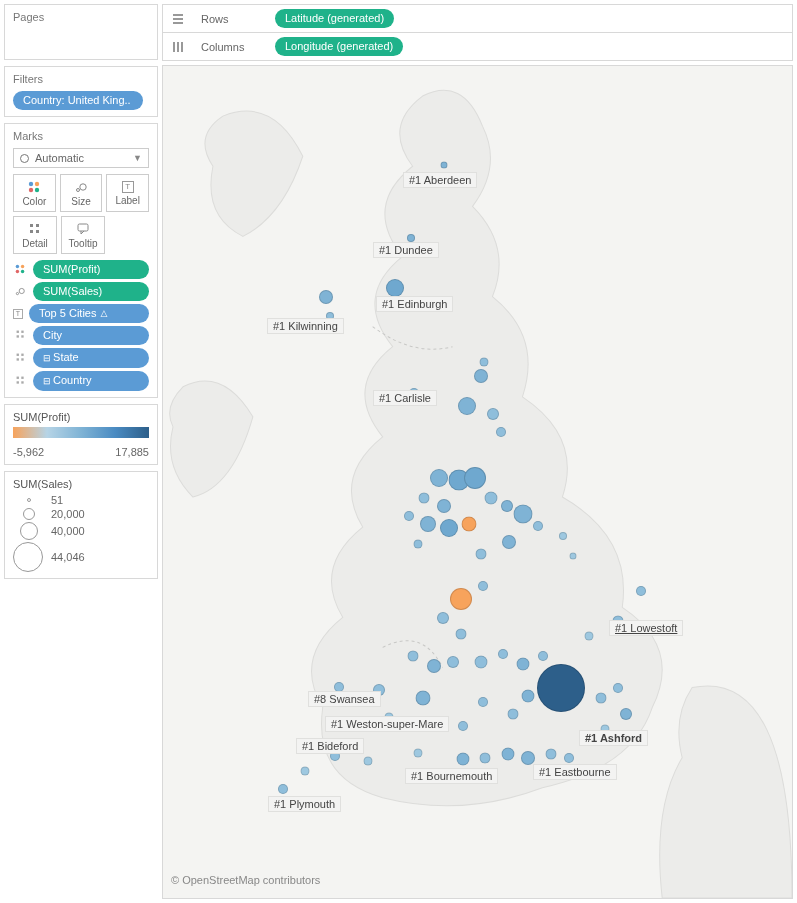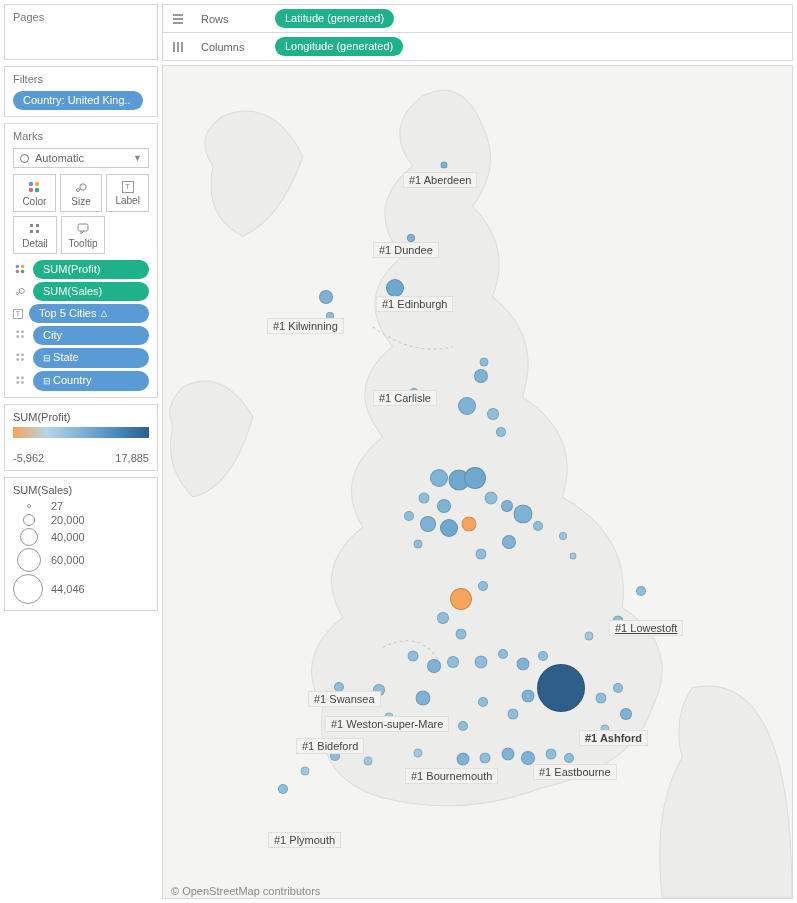--- a/index.html
+++ b/index.html
@@ -29,29 +29,29 @@
 .mark-btn { border: 1px solid #ccc; width: 44px; height: 38px; display: flex; flex-direction: column; align-items: center; justify-content: center; gap: 2px; font-size: 10px; color: #666; cursor: pointer; }
 .mark-btn svg, .mark-btn .icon { height: 14px; }
 
 .field-list { display: flex; flex-direction: column; gap: 3px; margin-top: 6px; }
 .field-row { display: flex; align-items: center; gap: 6px; }
 .field-row .fi { width: 14px; text-align: center; font-size: 10px; color: #888; }
 .field-row .pill { flex: 1; }
 
 .legend-title { color: #555; margin-bottom: 4px; }
 .gradient { height: 11px; width: 100%; background: linear-gradient(to right, #f7a35c 0%, #b6d4e6 25%, #7fb3d5 50%, #4a8bc2 75%, #2d5f8a 100%); }
-.gradient-labels { display: flex; justify-content: space-between; margin-top: 14px; color: #666; }
+.gradient-labels { display: flex; justify-content: space-between; margin-top: 8px; color: #666; }
 
 .size-legend { display: flex; flex-direction: column; gap: 2px; margin-top: 4px; }
 .size-row { display: flex; align-items: center; gap: 8px; color: #666; }
 .circ-outline { border: 1.5px solid #999; border-radius: 50%; background: #fff; }
 
 .shelves { display: flex; flex-direction: column; margin: 4px 4px 0 0; }
 .map-area { flex: 1; border: 1px solid #d8d8d8; margin: 4px 4px 4px 0; position: relative; background: #f5f5f4; overflow: hidden; }
-.attrib { position: absolute; bottom: 1px; left: 8px; color: #888; font-size: 11px; }
+.attrib { position: absolute; bottom: 12px; left: 8px; color: #888; font-size: 11px; }
 
 .city-label { position: absolute; background: #f3f3f2; border: 1px solid #e0e0de; padding: 1px 5px; font-size: 11px; color: #444; white-space: nowrap; }
 .dot { position: absolute; border-radius: 50%; border: 1px solid rgba(0,0,0,0.15); transform: translate(-50%, -50%); }
 
 .tri { font-size: 9px; margin-left: 4px; }
 </style>
 </head>
 <body>
 
 <div class="layout">
@@ -175,33 +175,29 @@
         <span>-5,962</span>
         <span>17,885</span>
       </div>
     </div>
 
     <div class="card">
       <div class="legend-title">SUM(Sales)</div>
       <div class="size-legend">
         <div class="size-row">
             <span class="circ-outline" style="width:4px;height:4px;margin-left:14px;margin-right:12px;"></span>
-            <span>27</span>
+            <span>51</span>
           </div>
         <div class="size-row">
             <span class="circ-outline" style="width:12px;height:12px;margin-left:10px;margin-right:8px;"></span>
             <span>20,000</span>
           </div>
         <div class="size-row">
             <span class="circ-outline" style="width:18px;height:18px;margin-left:7px;margin-right:5px;"></span>
             <span>40,000</span>
-          </div>
-        <div class="size-row">
-            <span class="circ-outline" style="width:24px;height:24px;margin-left:4px;margin-right:2px;"></span>
-            <span>60,000</span>
           </div>
         <div class="size-row">
             <span class="circ-outline" style="width:30px;height:30px;"></span>
             <span>44,046</span>
           </div>
       </div>
     </div>
   </div>
 
   <div class="right-col">
@@ -315,24 +311,24 @@
       <div class="dot" style="left:172px;top:690px;width:10px;height:10px;background:#8fbedb;"></div>
       <div class="dot" style="left:142px;top:705px;width:9px;height:9px;background:#9ec8e0;"></div>
       <div class="dot" style="left:120px;top:723px;width:10px;height:10px;background:#8fbedb;"></div>
 
       <div class="city-label" style="left:240px;top:106px;">#1 Aberdeen</div>
       <div class="city-label" style="left:210px;top:176px;">#1 Dundee</div>
       <div class="city-label" style="left:184px;top:230px;margin-left:29px;">#1 Edinburgh</div>
       <div class="city-label" style="left:104px;top:252px;">#1 Kilwinning</div>
       <div class="city-label" style="left:210px;top:324px;">#1 Carlisle</div>
       <div class="city-label" style="left:446px;top:554px;text-decoration:underline;">#1 Lowestoft</div>
-      <div class="city-label" style="left:145px;top:625px;">#1 Swansea</div>
+      <div class="city-label" style="left:145px;top:625px;">#8 Swansea</div>
       <div class="city-label" style="left:162px;top:650px;">#1 Weston-super-Mare</div>
       <div class="city-label" style="left:133px;top:672px;">#1 Bideford</div>
       <div class="city-label" style="left:242px;top:702px;">#1 Bournemouth</div>
       <div class="city-label" style="left:416px;top:664px;font-weight:bold;">#1 Ashford</div>
       <div class="city-label" style="left:370px;top:698px;">#1 Eastbourne</div>
-      <div class="city-label" style="left:105px;top:766px;">#1 Plymouth</div>
+      <div class="city-label" style="left:105px;top:730px;">#1 Plymouth</div>
 
       <div class="attrib">© OpenStreetMap contributors</div>
     </div>
   </div>
 </div>
 
 </body></html>

